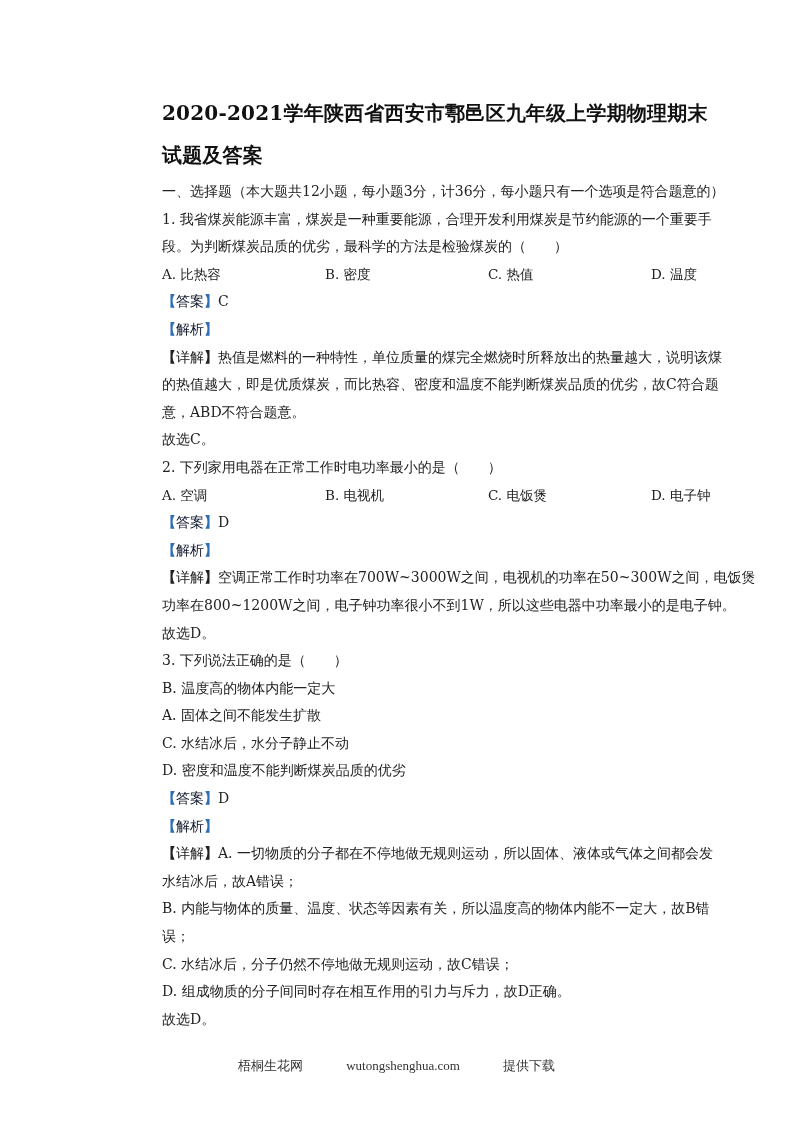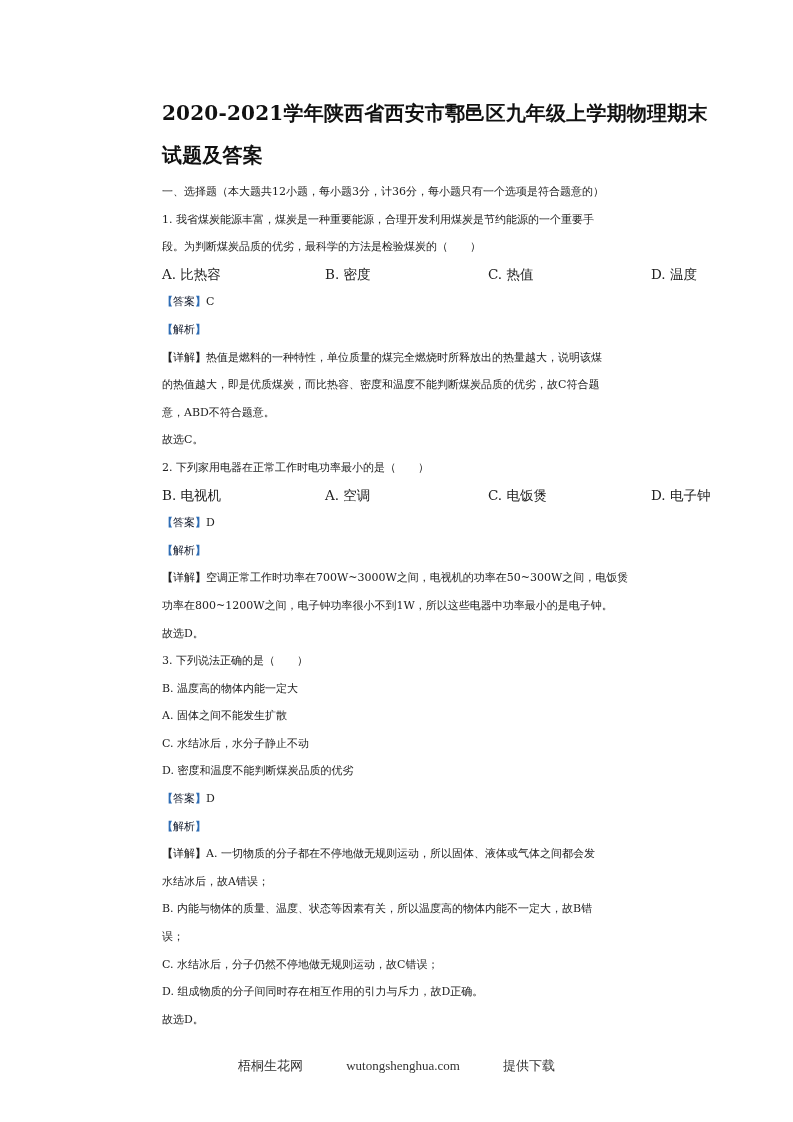--- a/index.html
+++ b/index.html
@@ -25,21 +25,21 @@
     .title {
       font-family: "DejaVu Serif", "Liberation Serif", serif;
       font-weight: bold;
       font-size: 20px;
       line-height: 42px;
       color: #111111;
       margin: 0 0 2px 0;
       letter-spacing: 0.2px;
     }
     .line {
-      font-size: 11px;
+      font-size: 14px;
       line-height: 27.6px;
       white-space: nowrap;
     }
     .options-row {
       display: flex;
       font-size: 13.5px;
       line-height: 27.6px;
     }
     .options-row .opt {
       width: 163px;
@@ -105,22 +105,22 @@
       <span class="detail-bracket">【</span><span>详解</span><span class="detail-bracket">】</span><span>热值是燃料的一种特性，单位质量的煤完全燃烧时所释放出的热量越大，说明该煤</span>
     </div>
     <div class="line">的热值越大，即是优质煤炭，而比热容、密度和温度不能判断煤炭品质的优劣，故C符合题</div>
     <div class="line">意，ABD不符合题意。</div>
     <div class="line">故选C。</div>
   </div>
 
   <div>
     <div class="line">2. 下列家用电器在正常工作时电功率最小的是（　　）</div>
     <div class="options-row">
+      <div class="opt">A. 空调</div>
       <div class="opt">B. 电视机</div>
-      <div class="opt">A. 空调</div>
       <div class="opt">C. 电饭煲</div>
       <div class="opt">D. 电子钟</div>
     </div>
     <div class="line">
       <span class="tag-bracket">【</span><span class="tag">答案</span><span class="tag-bracket">】</span><span>D</span>
     </div>
     <div class="line">
       <span class="tag-bracket">【</span><span class="tag">解析</span><span class="tag-bracket">】</span>
     </div>
     <div class="line">

